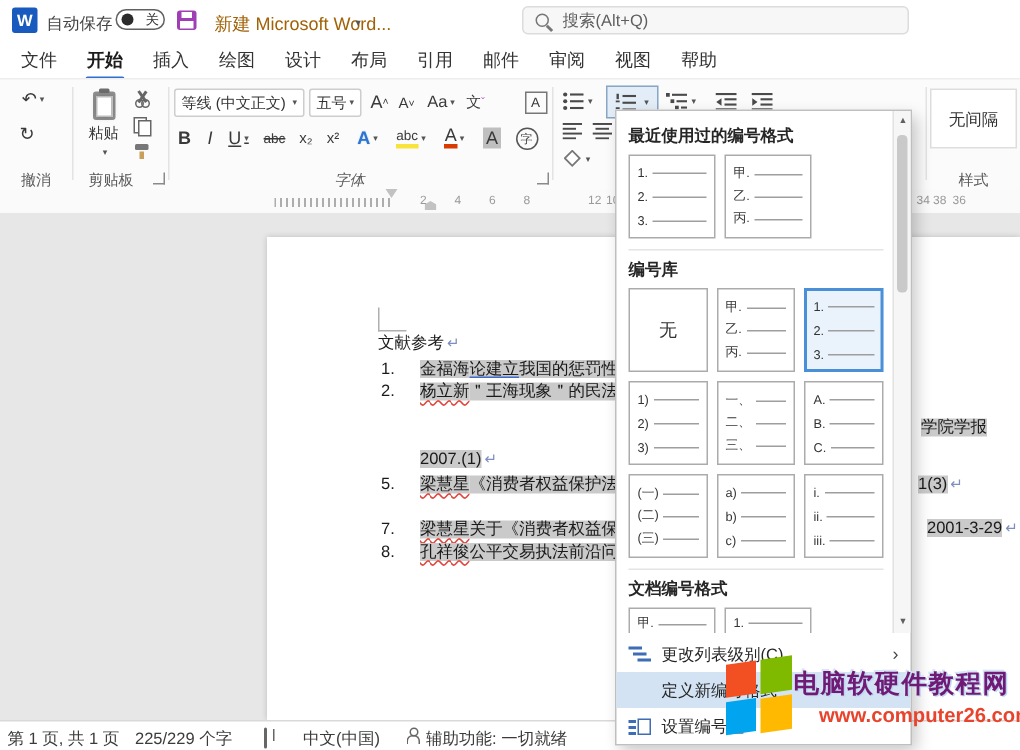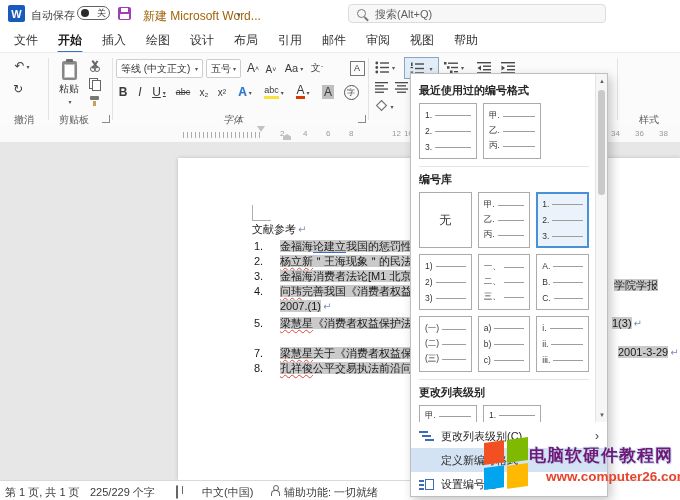--- a/index.html
+++ b/index.html
@@ -358,57 +358,54 @@
       </svg>
   </div>
   <div class="rbtn" style="left:372px;top:45px;width:26px;height:16px;">
     <svg width="12" height="12" viewBox="0 0 12 12">
         <rect x="2" y="2" width="7" height="7" transform="rotate(45 5.5 5.5)" fill="#fff" stroke="#777" stroke-width="1.2"></rect>
       </svg>
     <span class="caret">▾</span>
   </div>
 
   <div class="vdiv" style="left:617px;"></div>
+  <div class="style-cell">
+    <span>无间隔</span>
+  </div>
   <div class="grp-lbl" style="left:622px;width:54px;">样式</div>
 </div>
 
 <div class="ruler">
   <div class="ticks"></div>
   <div class="fli"></div>
   <div class="hang"></div>
   <span class="rnum" style="left:280px;">2</span>
   <span class="rnum" style="left:303px;">4</span>
   <span class="rnum" style="left:326px;">6</span>
   <span class="rnum" style="left:349px;">8</span>
   <span class="rnum" style="left:369px;margin-left:35px;">10</span>
   <span class="rnum" style="left:392px;">12</span>
   <span class="rnum" style="left:611px;">34</span>
   <span class="rnum" style="left:635px;">36</span>
-  <span class="rnum" style="left:659px;">38</span>
+  <span class="rnum" style="left:622px;">38</span>
 </div>
 
 <div class="docarea">
   <div class="page">
     <div class="cropmark"></div>
 
     <div class="docline" style="top:64px;">
       <span>文献参考</span><span class="pilcrow">↵</span>
     </div>
 
     <div class="docline" style="top:81px;">
       <span class="lnum">1.</span><span class="seg">金福海</span><span class="seg u-blue">论建立</span><span class="seg">我国的惩罚性</span>
     </div>
     <div class="docline" style="top:96px;">
       <span class="lnum">2.</span><span class="seg u-red">杨立新</span><span class="seg">＂王海现象＂的民法</span>
-    </div>
-    <div class="docline" style="top:111px;">
-      <span class="lnum">3.</span><span class="seg">金福海消费者法论[M1 北京</span>
-    </div>
-    <div class="docline" style="top:126px;">
-      <span class="lnum">4.</span><span class="seg u-red">问玮</span><span class="seg">完善我国《消费者权益</span>
     </div>
     <div class="docline" style="top:141px;left:102px;">
       <span class="seg">2007.(1)</span><span class="pilcrow">↵</span>
     </div>
     <div class="docline" style="top:158px;">
       <span class="lnum">5.</span><span class="seg u-red">梁慧星</span><span class="seg">《消费者权益保护法</span>
     </div>
     <div class="docline" style="top:188px;">
       <span class="lnum">7.</span><span class="seg u-red">梁慧星</span><span class="seg">关于《消费者权益保</span>
     </div>
@@ -578,21 +575,21 @@
             <span>ii.</span>
             <i></i>
           </div>
         <div class="r">
             <span>iii.</span>
             <i></i>
           </div>
       </div>
     </div>
     <hr class="dd-sep">
-    <div class="dd-h">更改列表级别</div>
+    <div class="dd-h">文档编号格式</div>
     <div class="brow" style="margin-bottom:0;">
       <div class="nb clip">
         <div class="r">
             <span>甲.</span>
             <i></i>
           </div>
       </div>
       <div class="nb clip">
         <div class="r">
             <span>1.</span>

